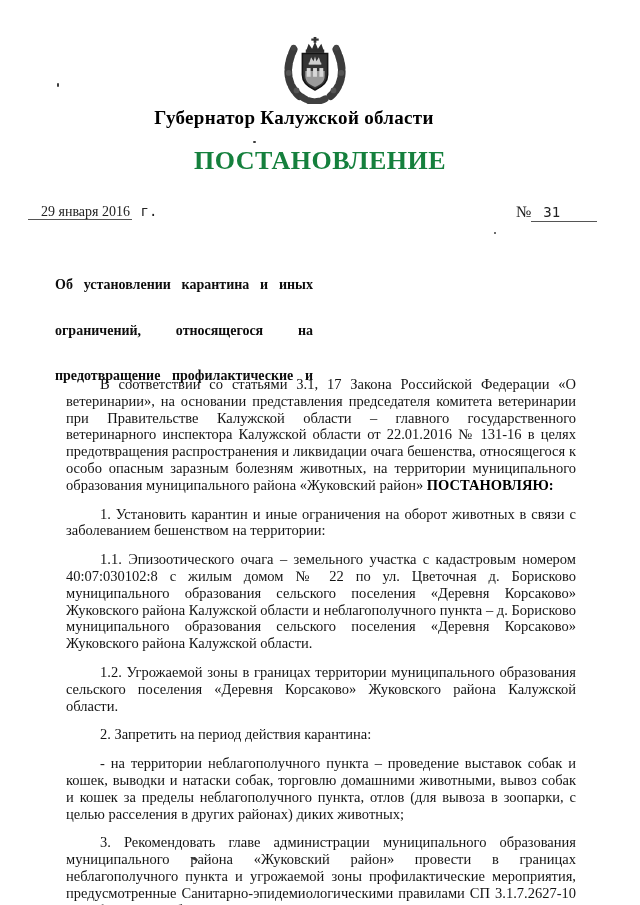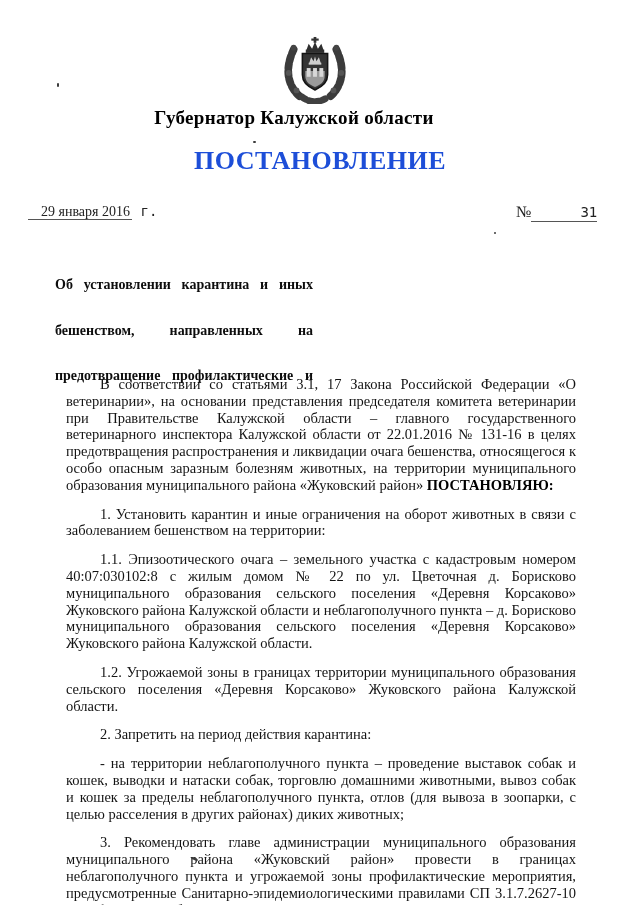--- a/index.html
+++ b/index.html
@@ -10,33 +10,33 @@
   }
   
   .arms { position:absolute; left:276px; top:36px; width:78px; height:68px; }
   .gov-title {
     position:absolute; left:0; top:107px; width:588px;
     text-align:center; font-size:19px; font-weight:bold; color:#000;
     letter-spacing:0.3px;
   }
   .doc-title {
     position:absolute; left:0; top:146px; width:640px;
-    text-align:center; font-size:26px; font-weight:bold; color:#1d4ed8;
+    text-align:center; font-size:26px; font-weight:bold; color:#15803d;
     letter-spacing:0.5px;
   }
   
   .date-left {
     position:absolute; left:28px; top:203px;
     font-family:"DejaVu Sans Mono", monospace; font-size:14px; color:#222;
     white-space:nowrap;
   }
   .u-line { border-bottom:1.6px solid #555; padding-left:13px; padding-right:2px;font-family:Liberation Serif, serif; }
   .num-right {
     position:absolute; left:516px; top:203px; white-space:nowrap;
-    font-size:16px; color:#222;text-align:right;
+    font-size:16px; color:#222;
   }
   .num-val {
     display:inline-block; min-width:54px; border-bottom:1.6px solid #555;
     font-family:"DejaVu Sans Mono", monospace; font-size:14px;
     padding-left:12px; padding-bottom:1px;
   }
   
   .subject {
     position:absolute; left:55px; top:250px; width:258px;
     font-size:14px; font-weight:bold; line-height:21.6px; color:#0d0d0d;
@@ -91,21 +91,21 @@
   </svg>
 
   <div class="gov-title">Губернатор Калужской области</div>
   <div class="doc-title">ПОСТАНОВЛЕНИЕ</div>
 
   <div class="date-left"><span class="u-line">29 января 2016</span> <span>г.</span></div>
   <div class="num-right"><span>№</span><span class="num-val">31</span></div>
 
   <div class="subject">
     <div class="subject-line just">Об установлении карантина и иных</div>
-    <div class="subject-line just">бешенством, направленных на</div>
+    <div class="subject-line just">ограничений, относящегося на</div>
     <div class="subject-line just">предотвращение профилактические и</div>
   </div>
 
   <div class="body-text">
     <p><span>В соответствии со статьями 3.1, 17 Закона Российской Федерации «О ветеринарии», на основании представления председателя комитета ветеринарии при Правительстве Калужской области – главного государственного ветеринарного инспектора Калужской области от 22.01.2016 № 131-16 в целях предотвращения распространения и ликвидации очага бешенства, относящегося к особо опасным заразным болезням животных, на территории муниципального образования муниципального района «Жуковский район» </span><b>ПОСТАНОВЛЯЮ:</b></p>
     <p><span>1. Установить карантин и иные ограничения на оборот животных в связи с заболеванием бешенством на территории:</span></p>
     <p><span>1.1. Эпизоотического очага – земельного участка с кадастровым номером 40:07:030102:8 с жилым домом № 22 по ул. Цветочная д. Борисково муниципального образования сельского поселения «Деревня Корсаково» Жуковского района Калужской области и неблагополучного пункта – д. Борисково муниципального образования сельского поселения «Деревня Корсаково» Жуковского района Калужской области.</span></p>
     <p><span>1.2. Угрожаемой зоны в границах территории муниципального образования сельского поселения «Деревня Корсаково» Жуковского района Калужской области.</span></p>
     <p><span>2. Запретить на период действия карантина:</span></p>
     <p><span>- на территории неблагополучного пункта – проведение выставок собак и кошек, выводки и натаски собак, торговлю домашними животными, вывоз собак и кошек за пределы неблагополучного пункта, отлов (для вывоза в зоопарки, с целью расселения в других районах) диких животных;</span></p>

